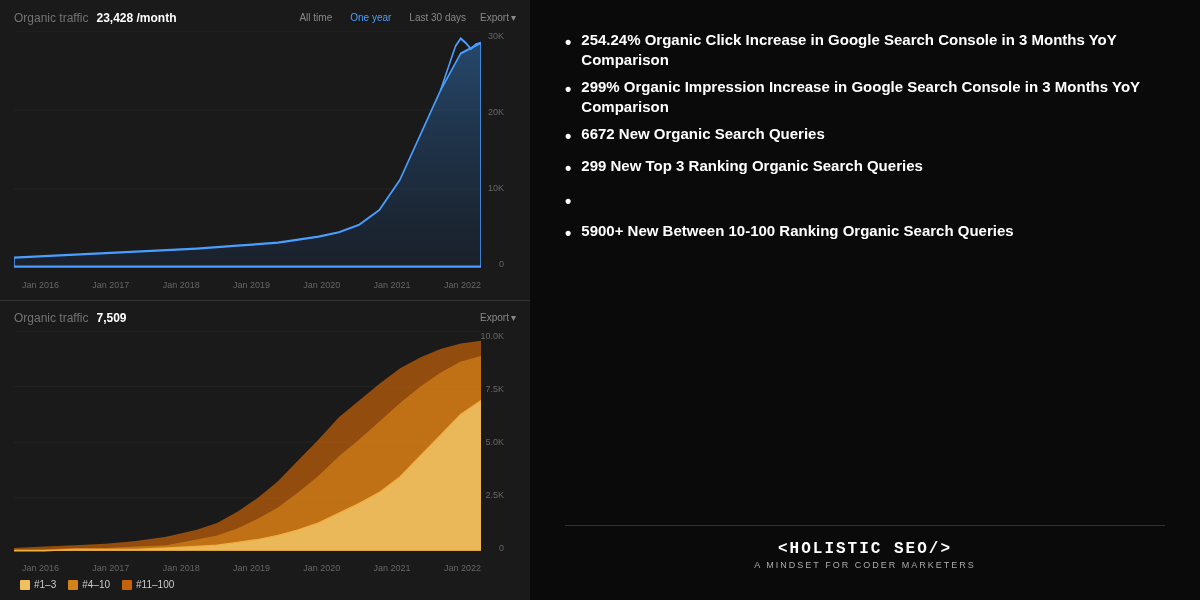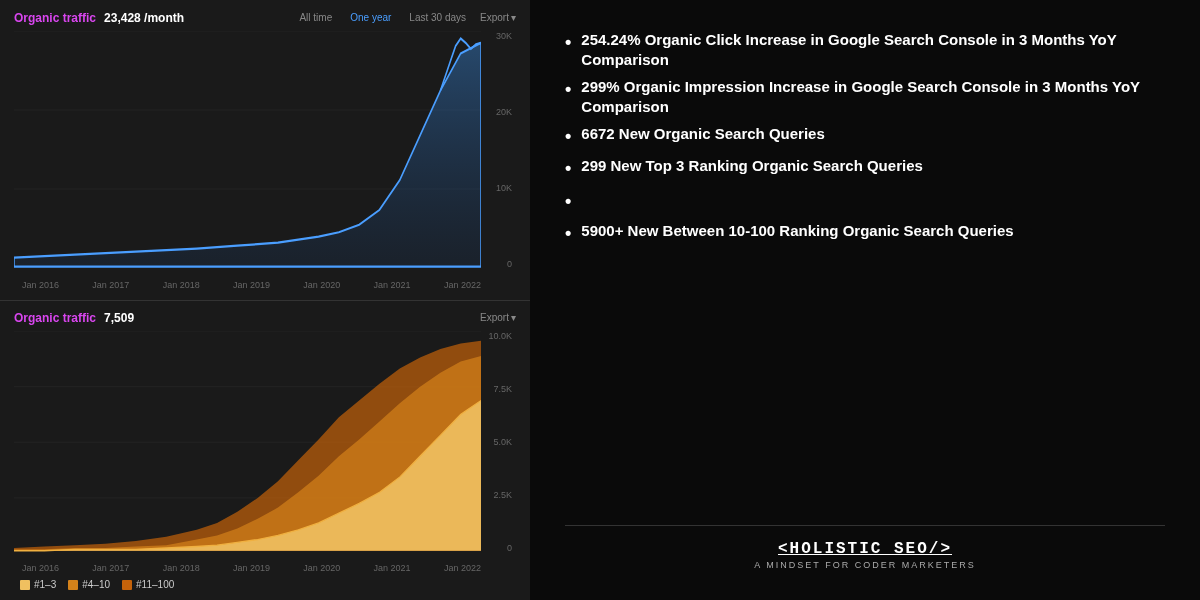--- a/index.html
+++ b/index.html
@@ -41,23 +41,23 @@
       margin-bottom: 6px;
     }
 
     .chart-title-area {
       display: flex;
       align-items: center;
       gap: 8px;
     }
 
     .chart-title {
-      color: #d946ef;
+      color: #737373;
       font-size: 12px;
-      font-weight: bold;
+      font-weight: normal;
     }
 
     .chart-value {
       color: #fff;
       font-size: 12px;
       font-weight: bold;
     }
 
     .chart-controls {
       display: flex;
@@ -91,21 +91,21 @@
 
     .chart-area {
       flex: 1;
       position: relative;
       min-height: 150px;
     }
 
     
     .y-labels {
       position: absolute;
-      right: 4px;
+      right: 12px;
       top: 0;
       bottom: 20px;
       display: flex;
       flex-direction: column;
       justify-content: space-between;
       align-items: flex-end;
       color: #666;
       font-size: 9px;
       width: 30px;
       margin-left: 24px;
@@ -191,21 +191,20 @@
       border-top: 1px solid #333;
       padding-top: 14px;
     }
 
     .brand-name {
       color: #fff;
       font-size: 16px;
       font-weight: 900;
       letter-spacing: 2px;
       font-family: 'Courier New', monospace;
-      text-decoration: underline;
     }
 
     .brand-tagline {
       color: #aaa;
       font-size: 9px;
       letter-spacing: 2px;
       margin-top: 2px;
     }
 
     

